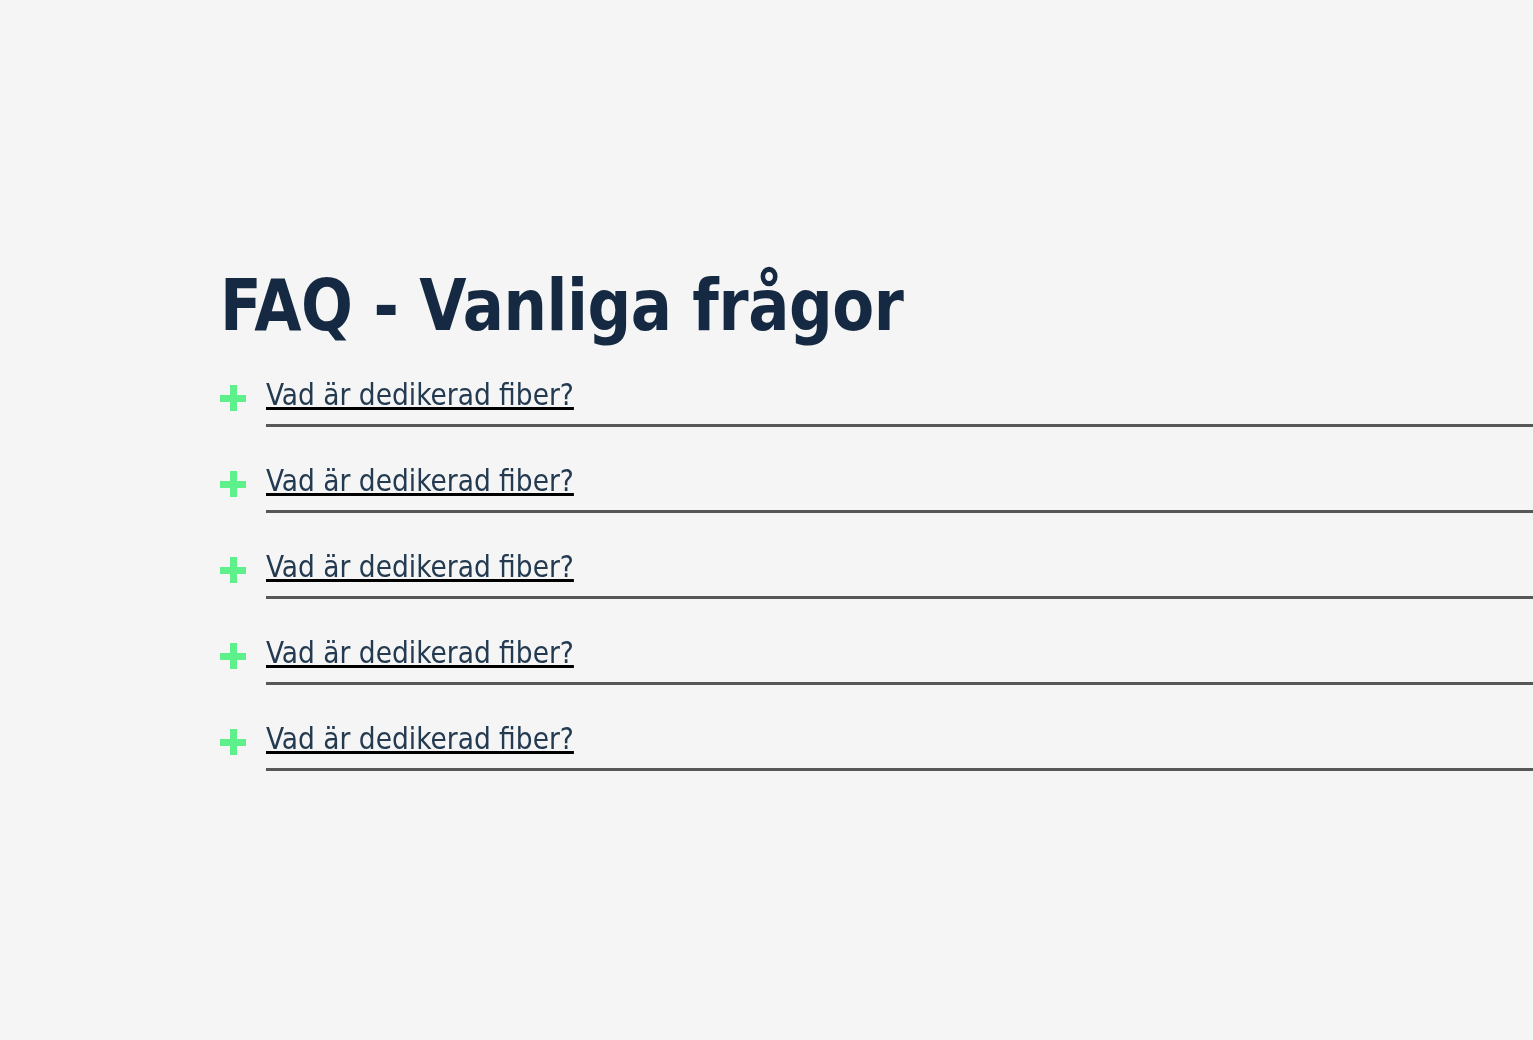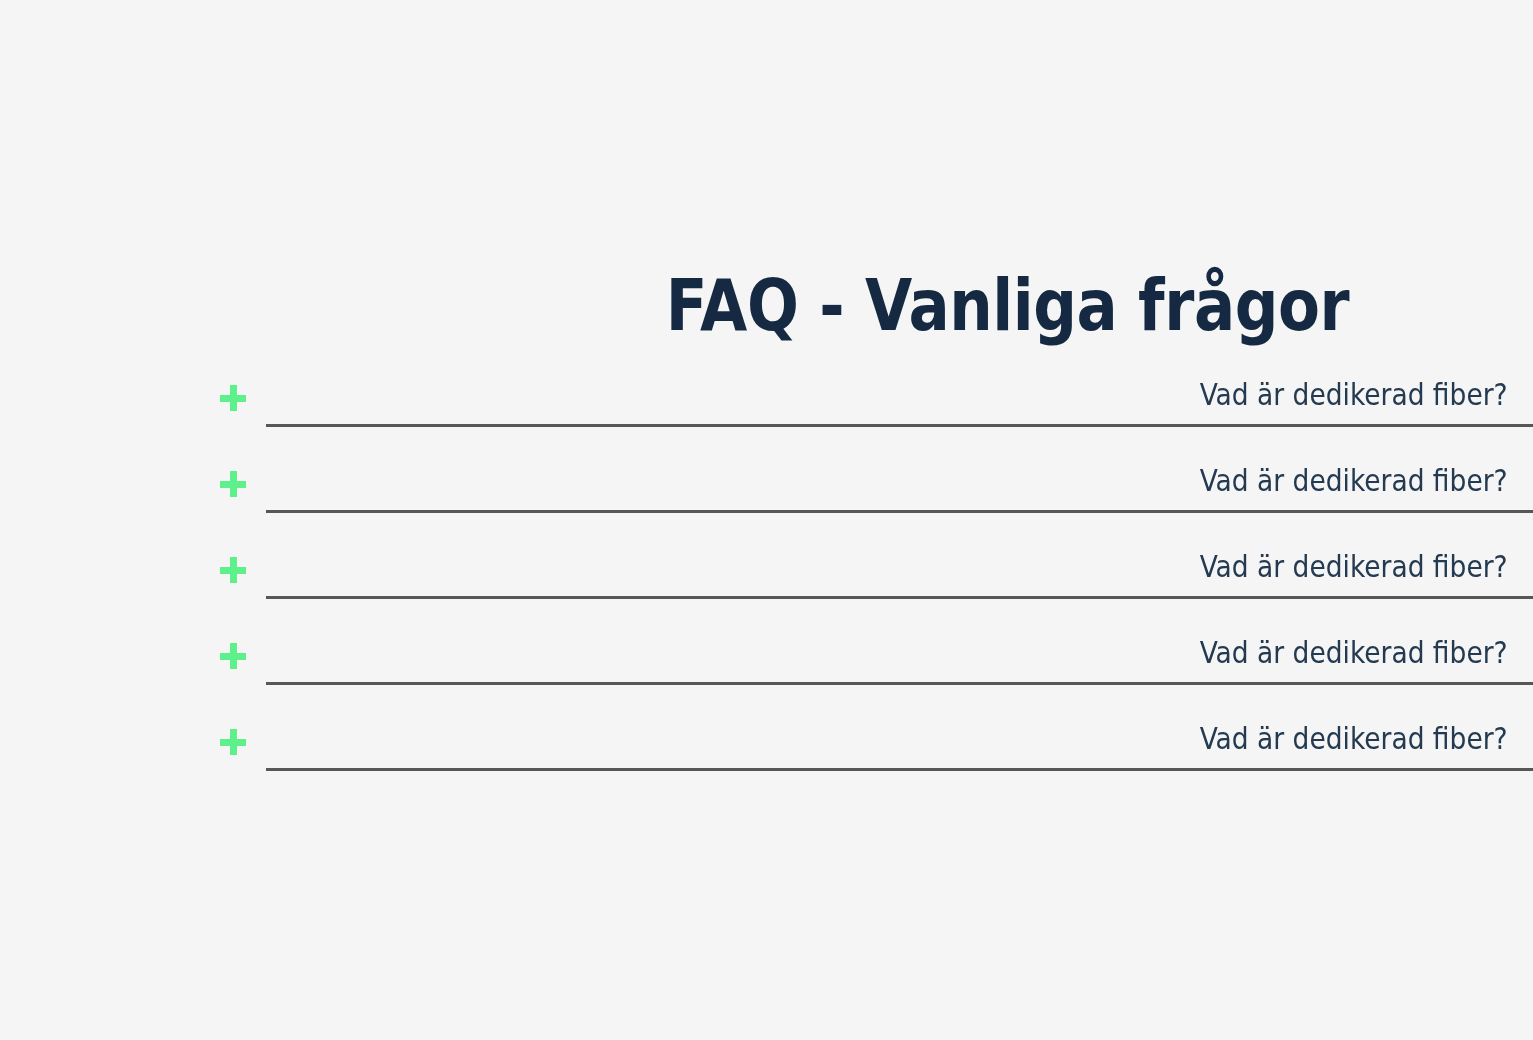--- a/index.html
+++ b/index.html
@@ -14,21 +14,20 @@
     font-family: "Liberation Sans", "DejaVu Sans", sans-serif;
     overflow: hidden;
     position: relative;
   }
 
   .faq-section {
     position: absolute;
     left: 220px;
     top: 270px;
     right: 0;
-    text-align: right;
   }
 
   .faq-title {
     font-family: "DejaVu Sans", "Liberation Sans", sans-serif;
     font-size: 71px;
     font-weight: bold;
     color: #152a42;
     letter-spacing: -0.5px;
     line-height: 1.0;
     margin: 0 0 36px 0;
@@ -40,20 +39,21 @@
   .faq-list {
     list-style: none;
     margin: 0;
     padding: 0;
   }
 
   .faq-item {
     position: relative;
     height: 86px;
     box-sizing: border-box;
+    text-decoration: underline;
   }
 
   .faq-row {
     display: flex;
     align-items: flex-start;
     position: relative;
   }
 
   .plus-icon {
     flex: 0 0 auto;

